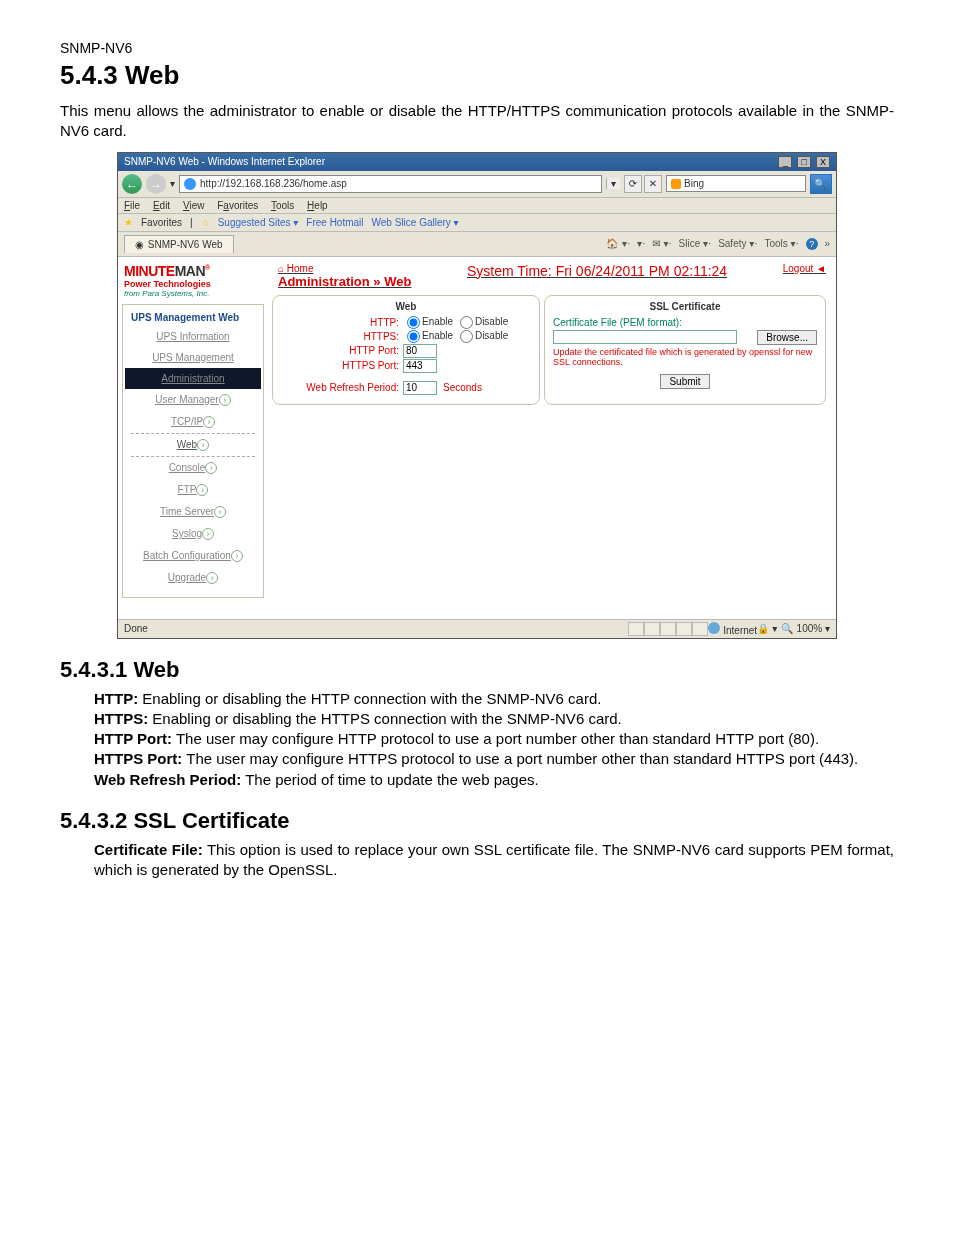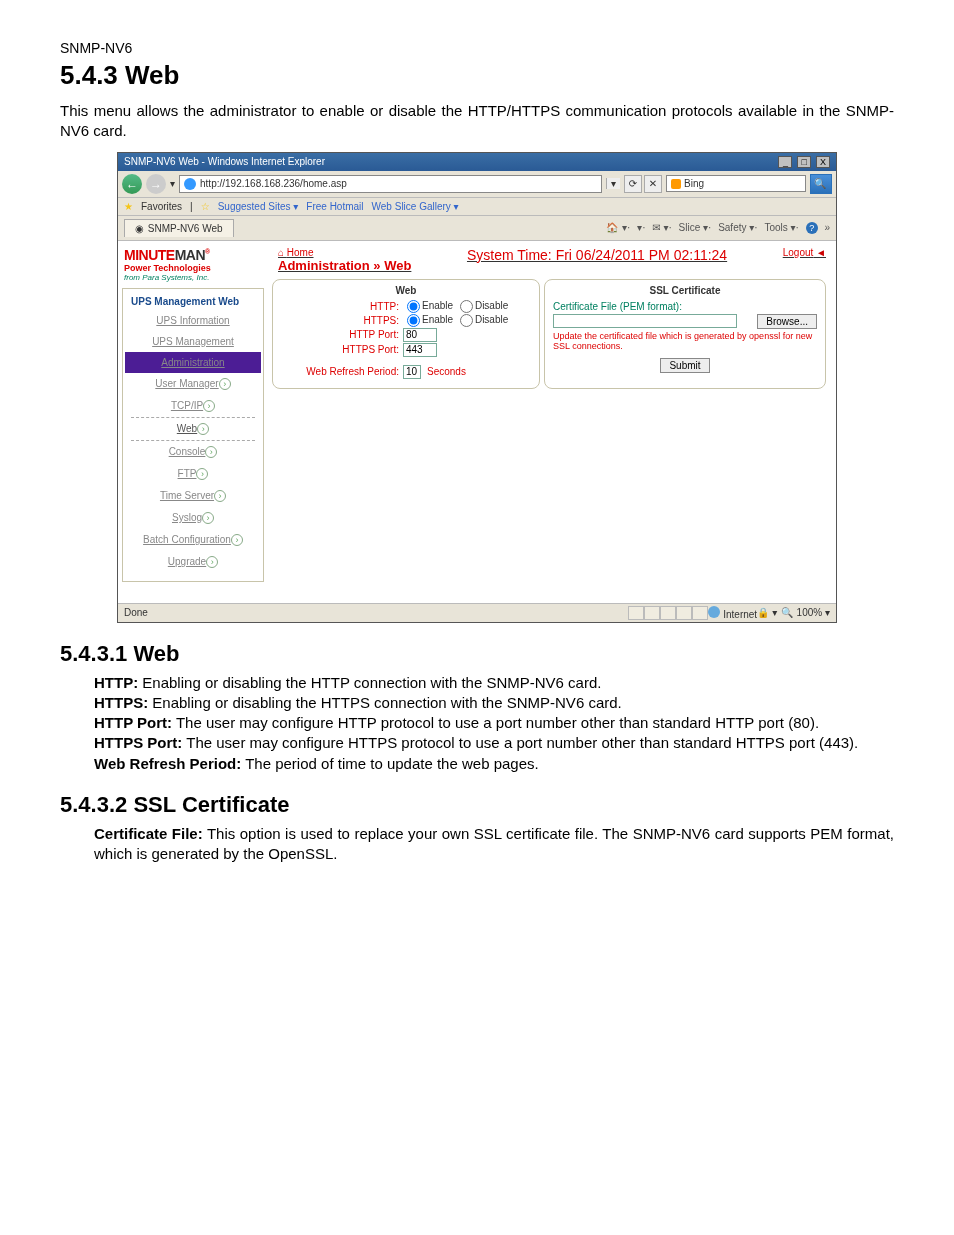--- a/index.html
+++ b/index.html
@@ -135,21 +135,21 @@
     margin: 4px;
     padding: 4px 2px 8px 2px;
     background: #fff;
   }
   .sb-head { color: #1a4b8c; font-weight: bold; padding: 3px 6px; font-size: 10px; }
   .sb-item {
     display: flex; justify-content: center; align-items: center;
     padding: 5px 8px 5px 8px;
   }
   .sb-item a { color: #888; text-decoration: underline; }
-  .sb-item.active { background: #4c1d95; }
+  .sb-item.active { background: #0f172a; }
   .sb-item.active a { color: #888; }
   .sb-item.sel { }
   .sb-item.sel a { color: #555; }
   .sb-dash { border-bottom: 1px dashed #aaa; margin: 0 6px; }
   .sb-go {
     width: 12px; height: 12px; border-radius: 50%;
     border: 1px solid #8a8; color: #6a6;
     text-align: center; line-height: 10px; font-size: 9px;
   }
 
@@ -253,20 +253,28 @@
       <span>⟳</span>
       <span>✕</span>
     </div>
     <div class="srch-box">
       <span class="b"></span>
       <span>Bing</span>
     </div>
     <span class="go-btn">🔍</span>
   </div>
 
+  <div class="menubar">
+    <span><u>F</u>ile</span>
+    <span><u>E</u>dit</span>
+    <span><u>V</u>iew</span>
+    <span>F<u>a</u>vorites</span>
+    <span><u>T</u>ools</span>
+    <span><u>H</u>elp</span>
+  </div>
 
   <div class="favbar">
     <span class="star">★</span>
     <span>Favorites</span>
     <span>|</span>
     <span class="star">☆</span>
     <span class="link">Suggested Sites ▾</span>
     <span class="link">Free Hotmail</span>
     <span class="link">Web Slice Gallery ▾</span>
   </div>
@@ -379,21 +387,21 @@
             <span class="lbl">HTTP Port:</span>
             <input type="text" style="width: 34px;" value="80">
           </div>
           <div class="row">
             <span class="lbl">HTTPS Port:</span>
             <input type="text" style="width: 34px;" value="443">
           </div>
           <div style="height:6px"></div>
           <div class="row">
             <span class="lbl">Web Refresh Period:</span>
-            <input type="text" style="width: 18px;" value="10">
+            <input type="text" style="width: 34px;" value="10">
             <span style="color:#d00; margin-left:6px">Seconds</span>
           </div>
         </div>
 
         <div class="panel panel-r">
           <div class="panel-title">SSL Certificate</div>
           <div class="cert-lbl">Certificate File (PEM format):</div>
           <div class="cert-file-row">
             <input type="text" style="">
             <button class="btn">Browse...</button>

